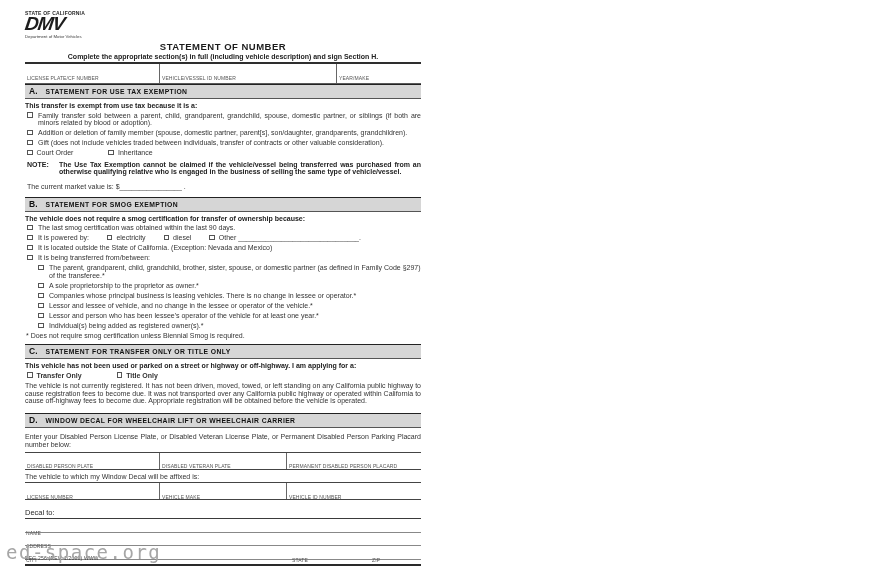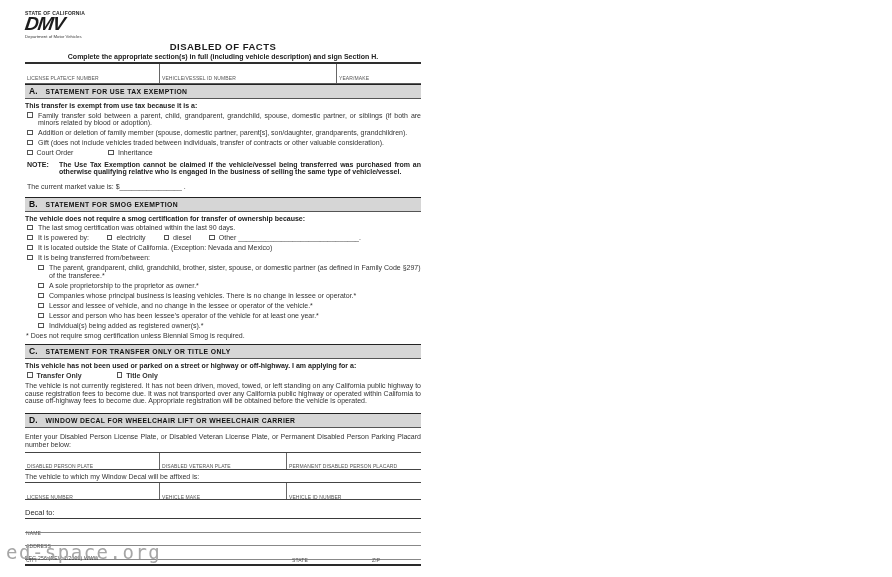--- a/index.html
+++ b/index.html
@@ -80,21 +80,21 @@
 
 <div class="page">
   <div class="form">
 
     <div class="hdr">
       <div class="logo">
         <div class="logo-state">STATE OF CALIFORNIA</div>
         <div><span class="logo-dmv">DMV</span></div>
         <div class="logo-dept">Department of Motor Vehicles</div>
       </div>
-      <div class="title">DISABLED OF FACTS</div>
+      <div class="title">STATEMENT OF NUMBER</div>
       <div class="instr">Complete the appropriate section(s) in full (including vehicle description) and sign Section H.</div>
     </div>
 
     <div class="frow">
       <div class="fcell w1">
         <span class="flabel">LICENSE PLATE/CF NUMBER</span>
       </div>
       <div class="fcell w2">
         <span class="flabel">VEHICLE/VESSEL ID NUMBER</span>
       </div>

